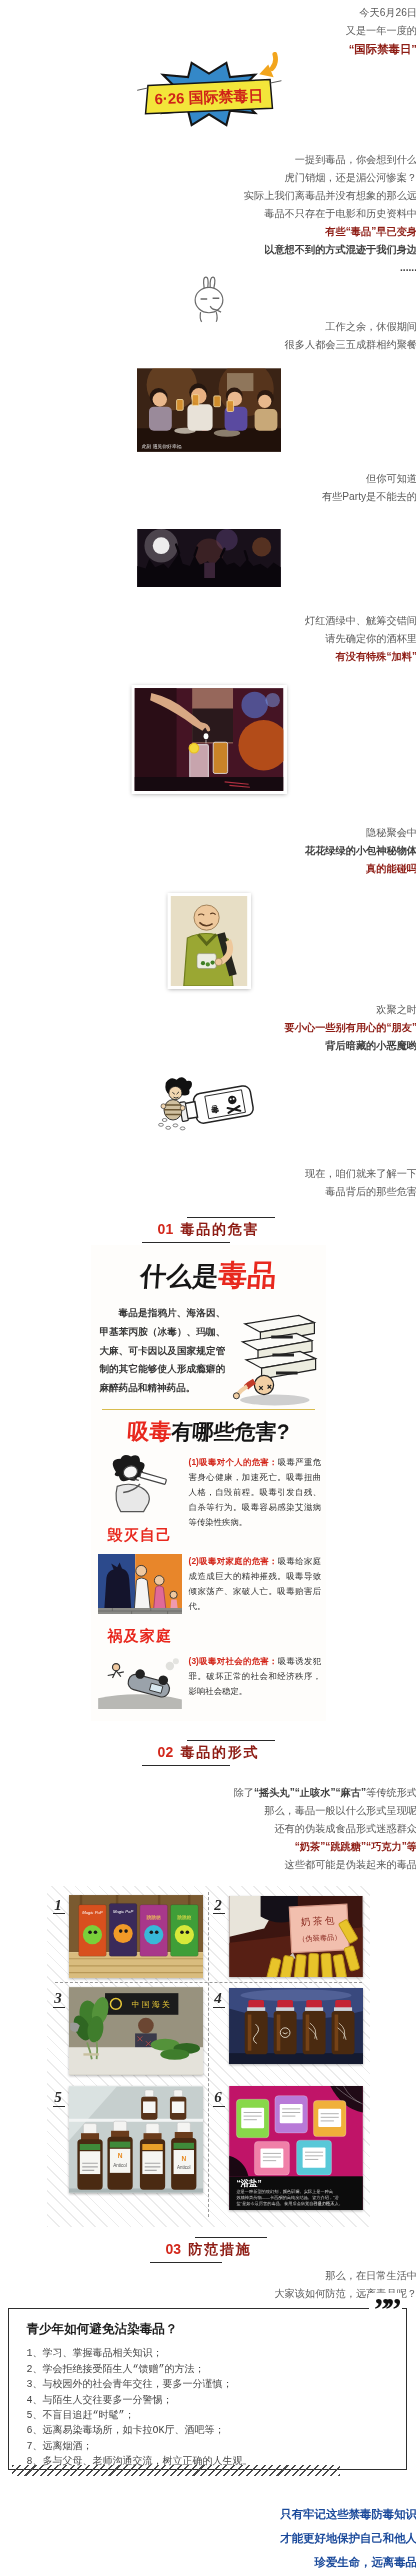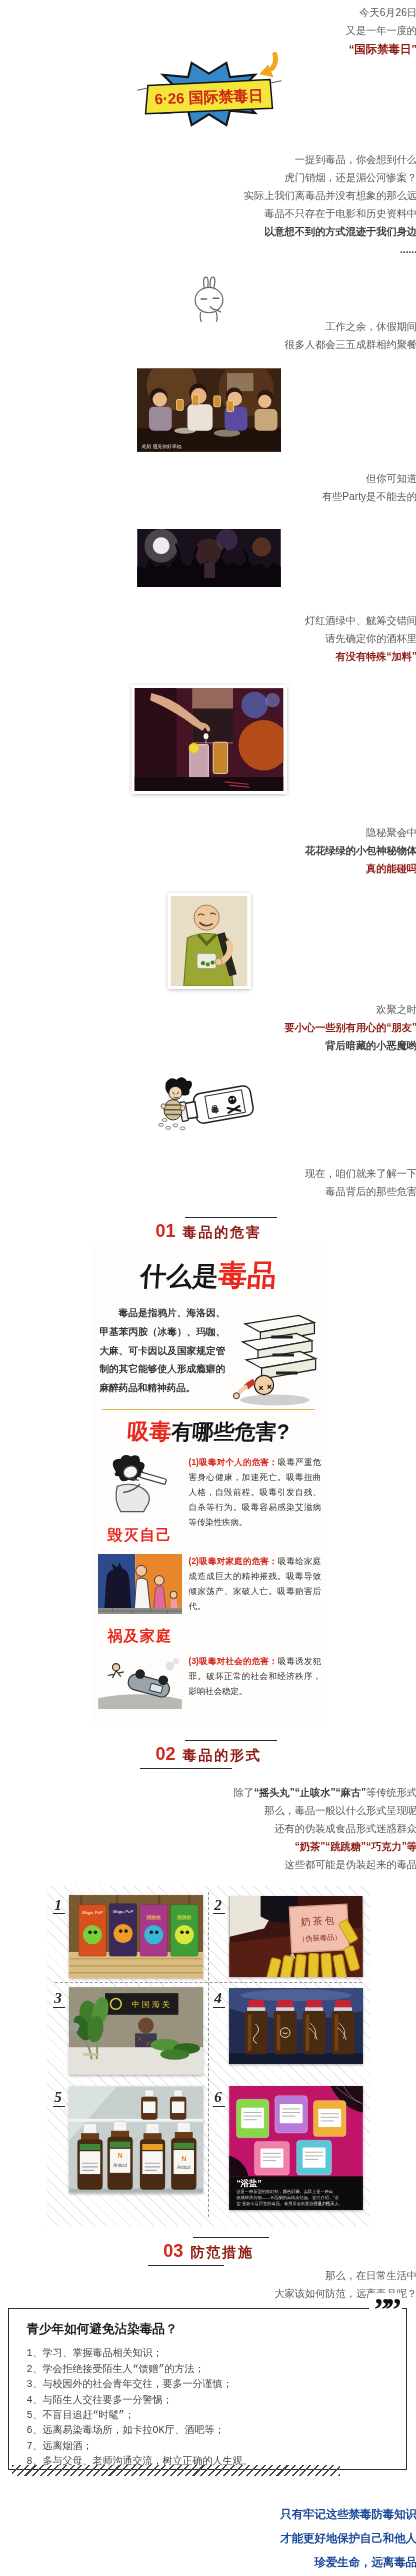--- a/index.html
+++ b/index.html
@@ -10,21 +10,21 @@
   .t{margin:0;font-size:10.2px;line-height:18px;color:#595959;}
   .em-red{color:#8e1d15;font-weight:bold;}
   .em-dark{color:#3f3f3f;font-weight:bold;}
   .big-red{font-size:11.4px;}
   .photo{position:absolute;left:50%;transform:translateX(-50%);}
   .framed{border:3.6px solid #fff;box-shadow:0 0.6px 4.2px rgba(0,0,0,.35);}
   .photo svg,.g-photo svg{display:block;}
   
   .sec-header{position:absolute;left:0;right:0;text-align:center;}
   .sec-inner{position:relative;display:inline-block;padding:4.2px 7.2px;}
-  .sec-num{color:#d3281c;font-weight:bold;font-size:18px;margin-right:7.2px;}
+  .sec-num{color:#d3281c;font-weight:bold;font-size:14px;margin-right:7.2px;}
   .sec-title{color:#8e1d15;font-weight:bold;font-size:14px;letter-spacing:1.8px;}
   .line-top{position:absolute;top:0;left:37px;right:-8.4px;border-top:1.2px solid #2a2a2a;}
   .line-bottom{position:absolute;bottom:0;left:-8.4px;right:37px;border-bottom:1.2px solid #2a2a2a;}
   
   .info{position:absolute;left:91px;top:1245px;width:235px;height:476px;background:#fefdfb;overflow:hidden;}
   .info-title{text-align:center;margin-top:10.8px;transform:skewX(-4deg);}
   .info-title .blk{font-size:26px;font-weight:bold;color:#161616;}
   .info-title .red{font-size:29px;font-weight:bold;color:#e8281e;}
   .info-def{padding:8.4px 8.4px 0 8.4px;}
   .info-cartoon{float:right;width:90px;height:102px;margin:2.4px 0 0 2.4px;}
@@ -76,20 +76,21 @@
     <path d="M236 4 q4 14 -5 24" stroke="#f2a51d" stroke-width="8" fill="none" stroke-linecap="round"></path>
     <polygon points="234,42 210,37 225,21" fill="#f2a51d"></polygon>
   </svg>
 </div>
 
 <div class="abs cx" style="top:151px">
   <p class="t">一提到毒品，你会想到什么</p>
   <p class="t">虎门销烟，还是湄公河惨案？</p>
   <p class="t">实际上我们离毒品并没有想象的那么远</p>
   <p class="t">毒品不只存在于电影和历史资料中</p>
+  <p class="t em-red">有些“毒品”早已变身</p>
   <p class="t em-dark">以意想不到的方式混迹于我们身边</p>
   <p class="t em-dark">......</p>
 </div>
 
 <div class="abs" style="top:276px;left:50%;margin-left:-23px;width:46px;height:47px">
   <svg width="46" height="47" viewBox="0 0 76 78">
     <g fill="#fff" stroke="#6a6a6a" stroke-width="2">
       <path d="M30 20 Q27 2 33 2 Q38 2 36 19"></path>
       <path d="M40 19 Q39 1 45 2 Q50 3 46 20"></path>
       <ellipse cx="38" cy="40" rx="23" ry="21"></ellipse>

